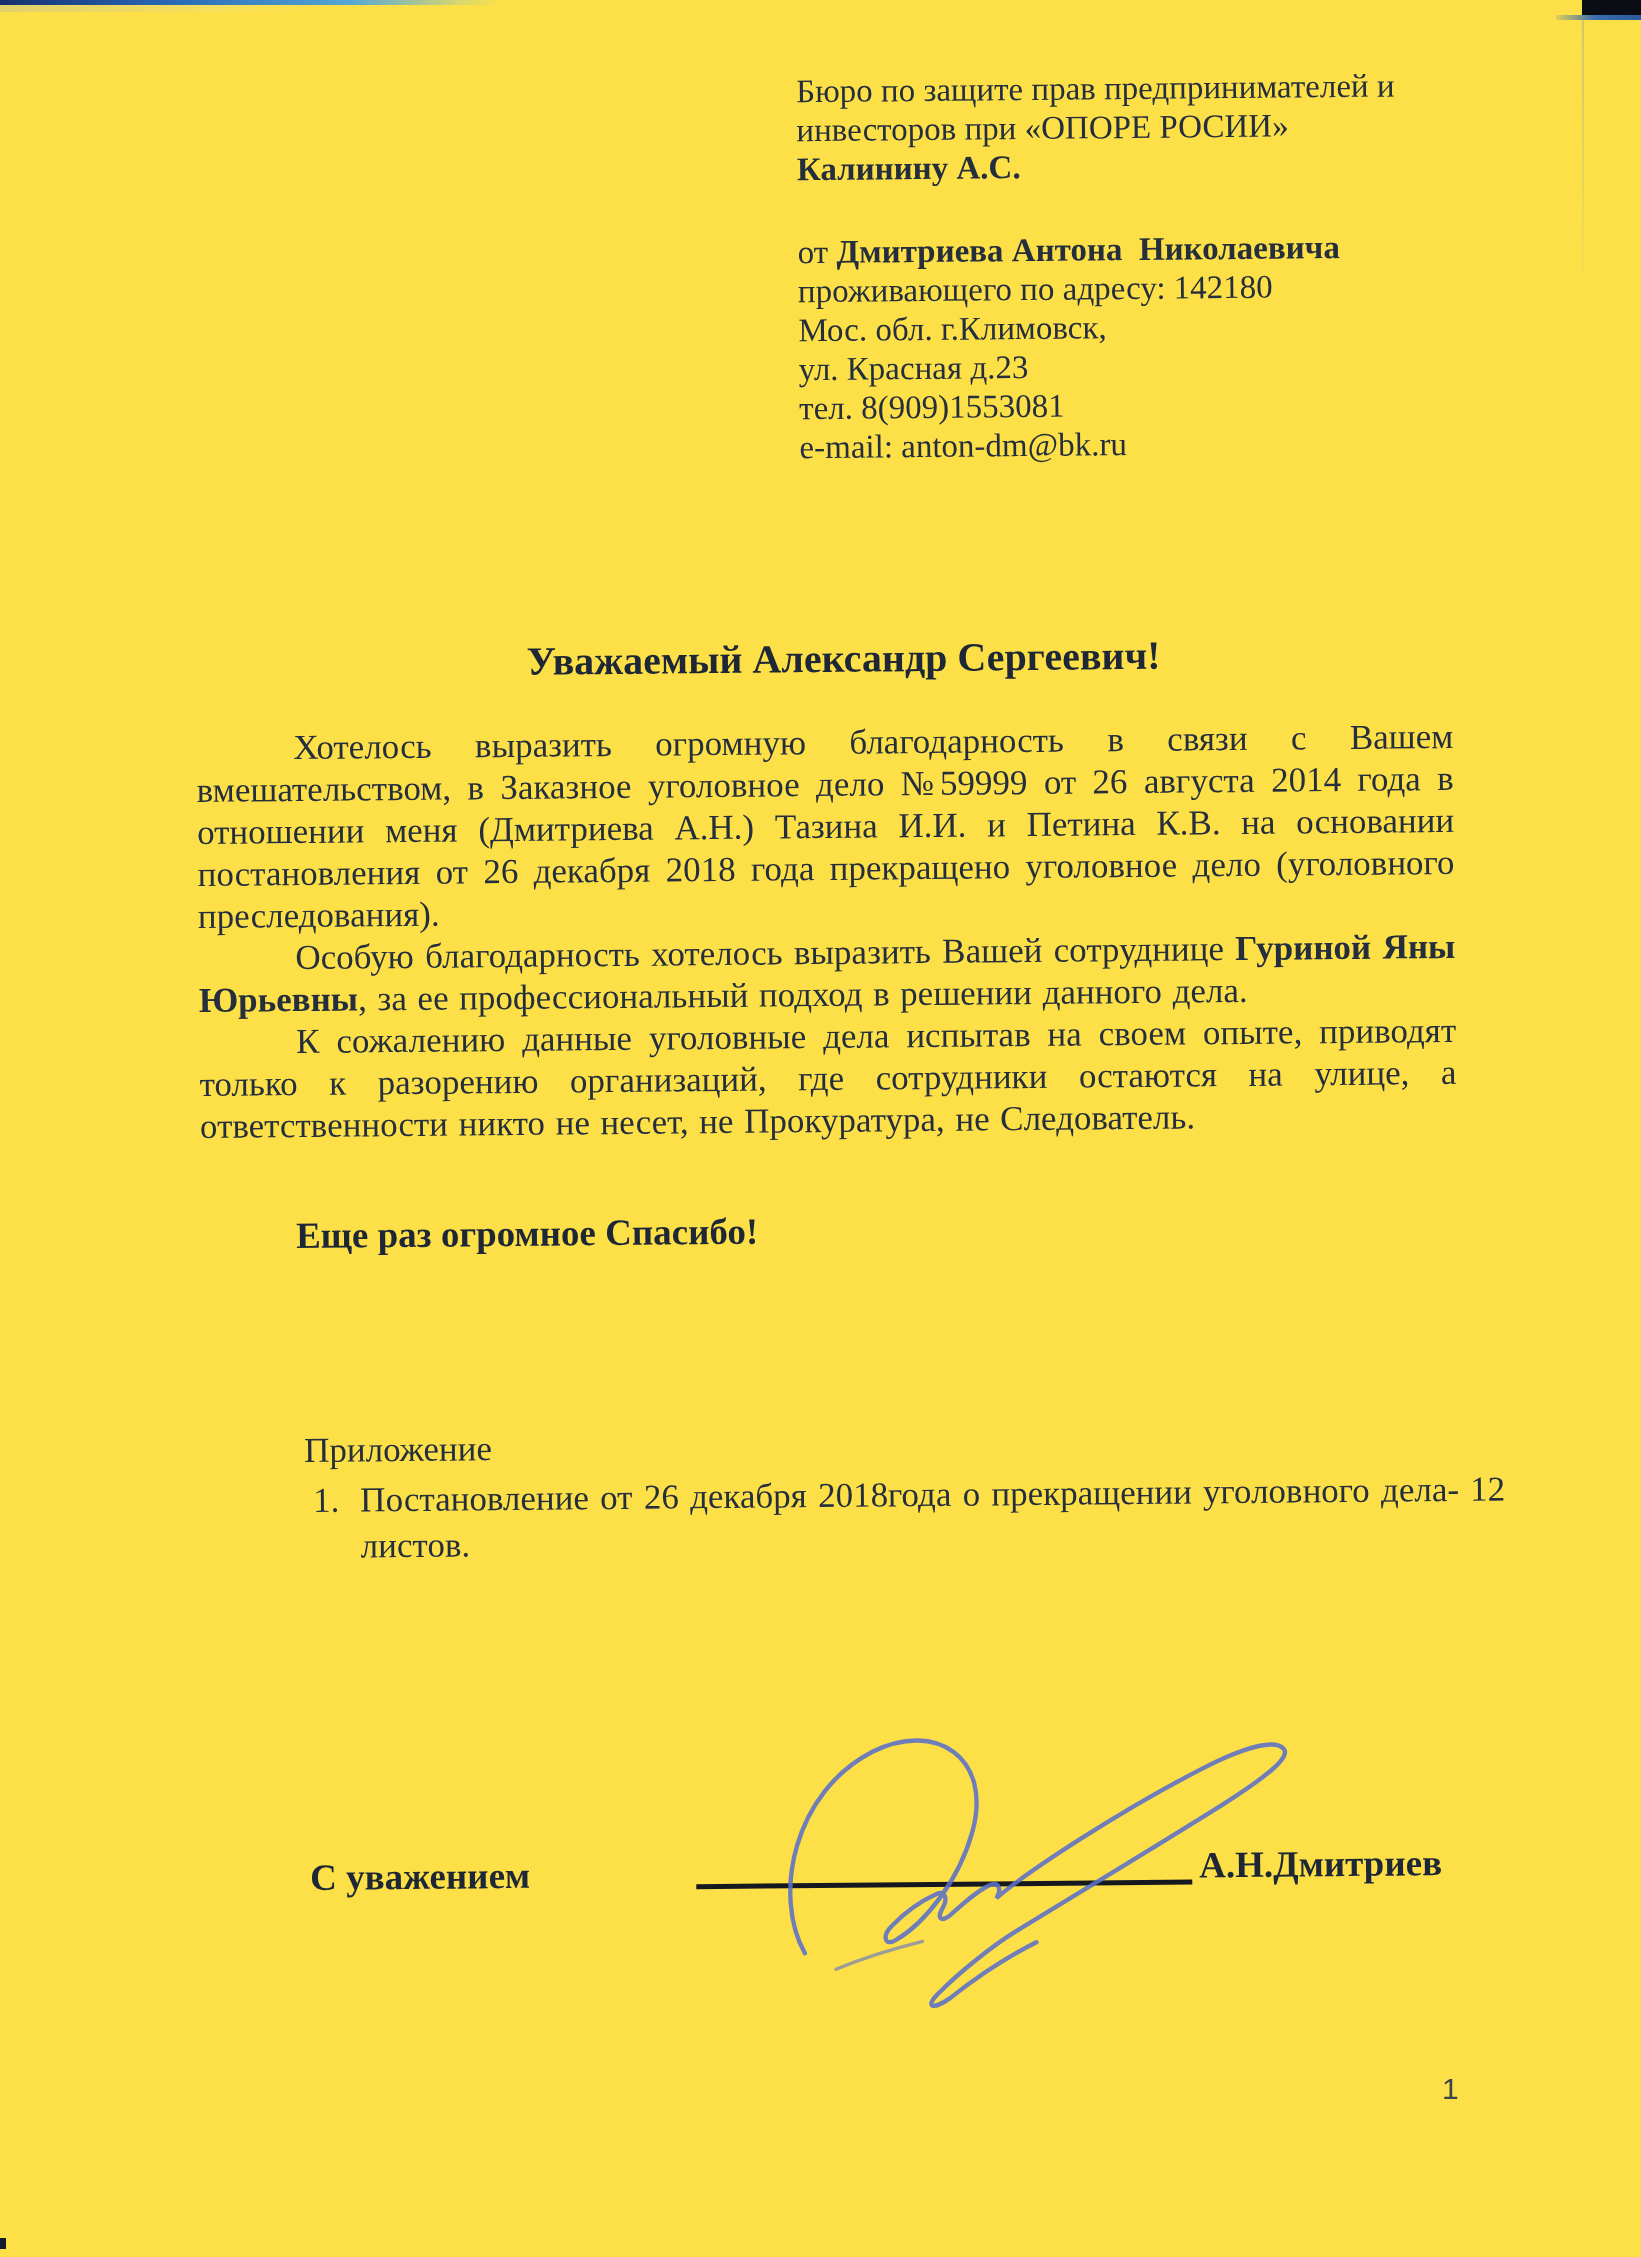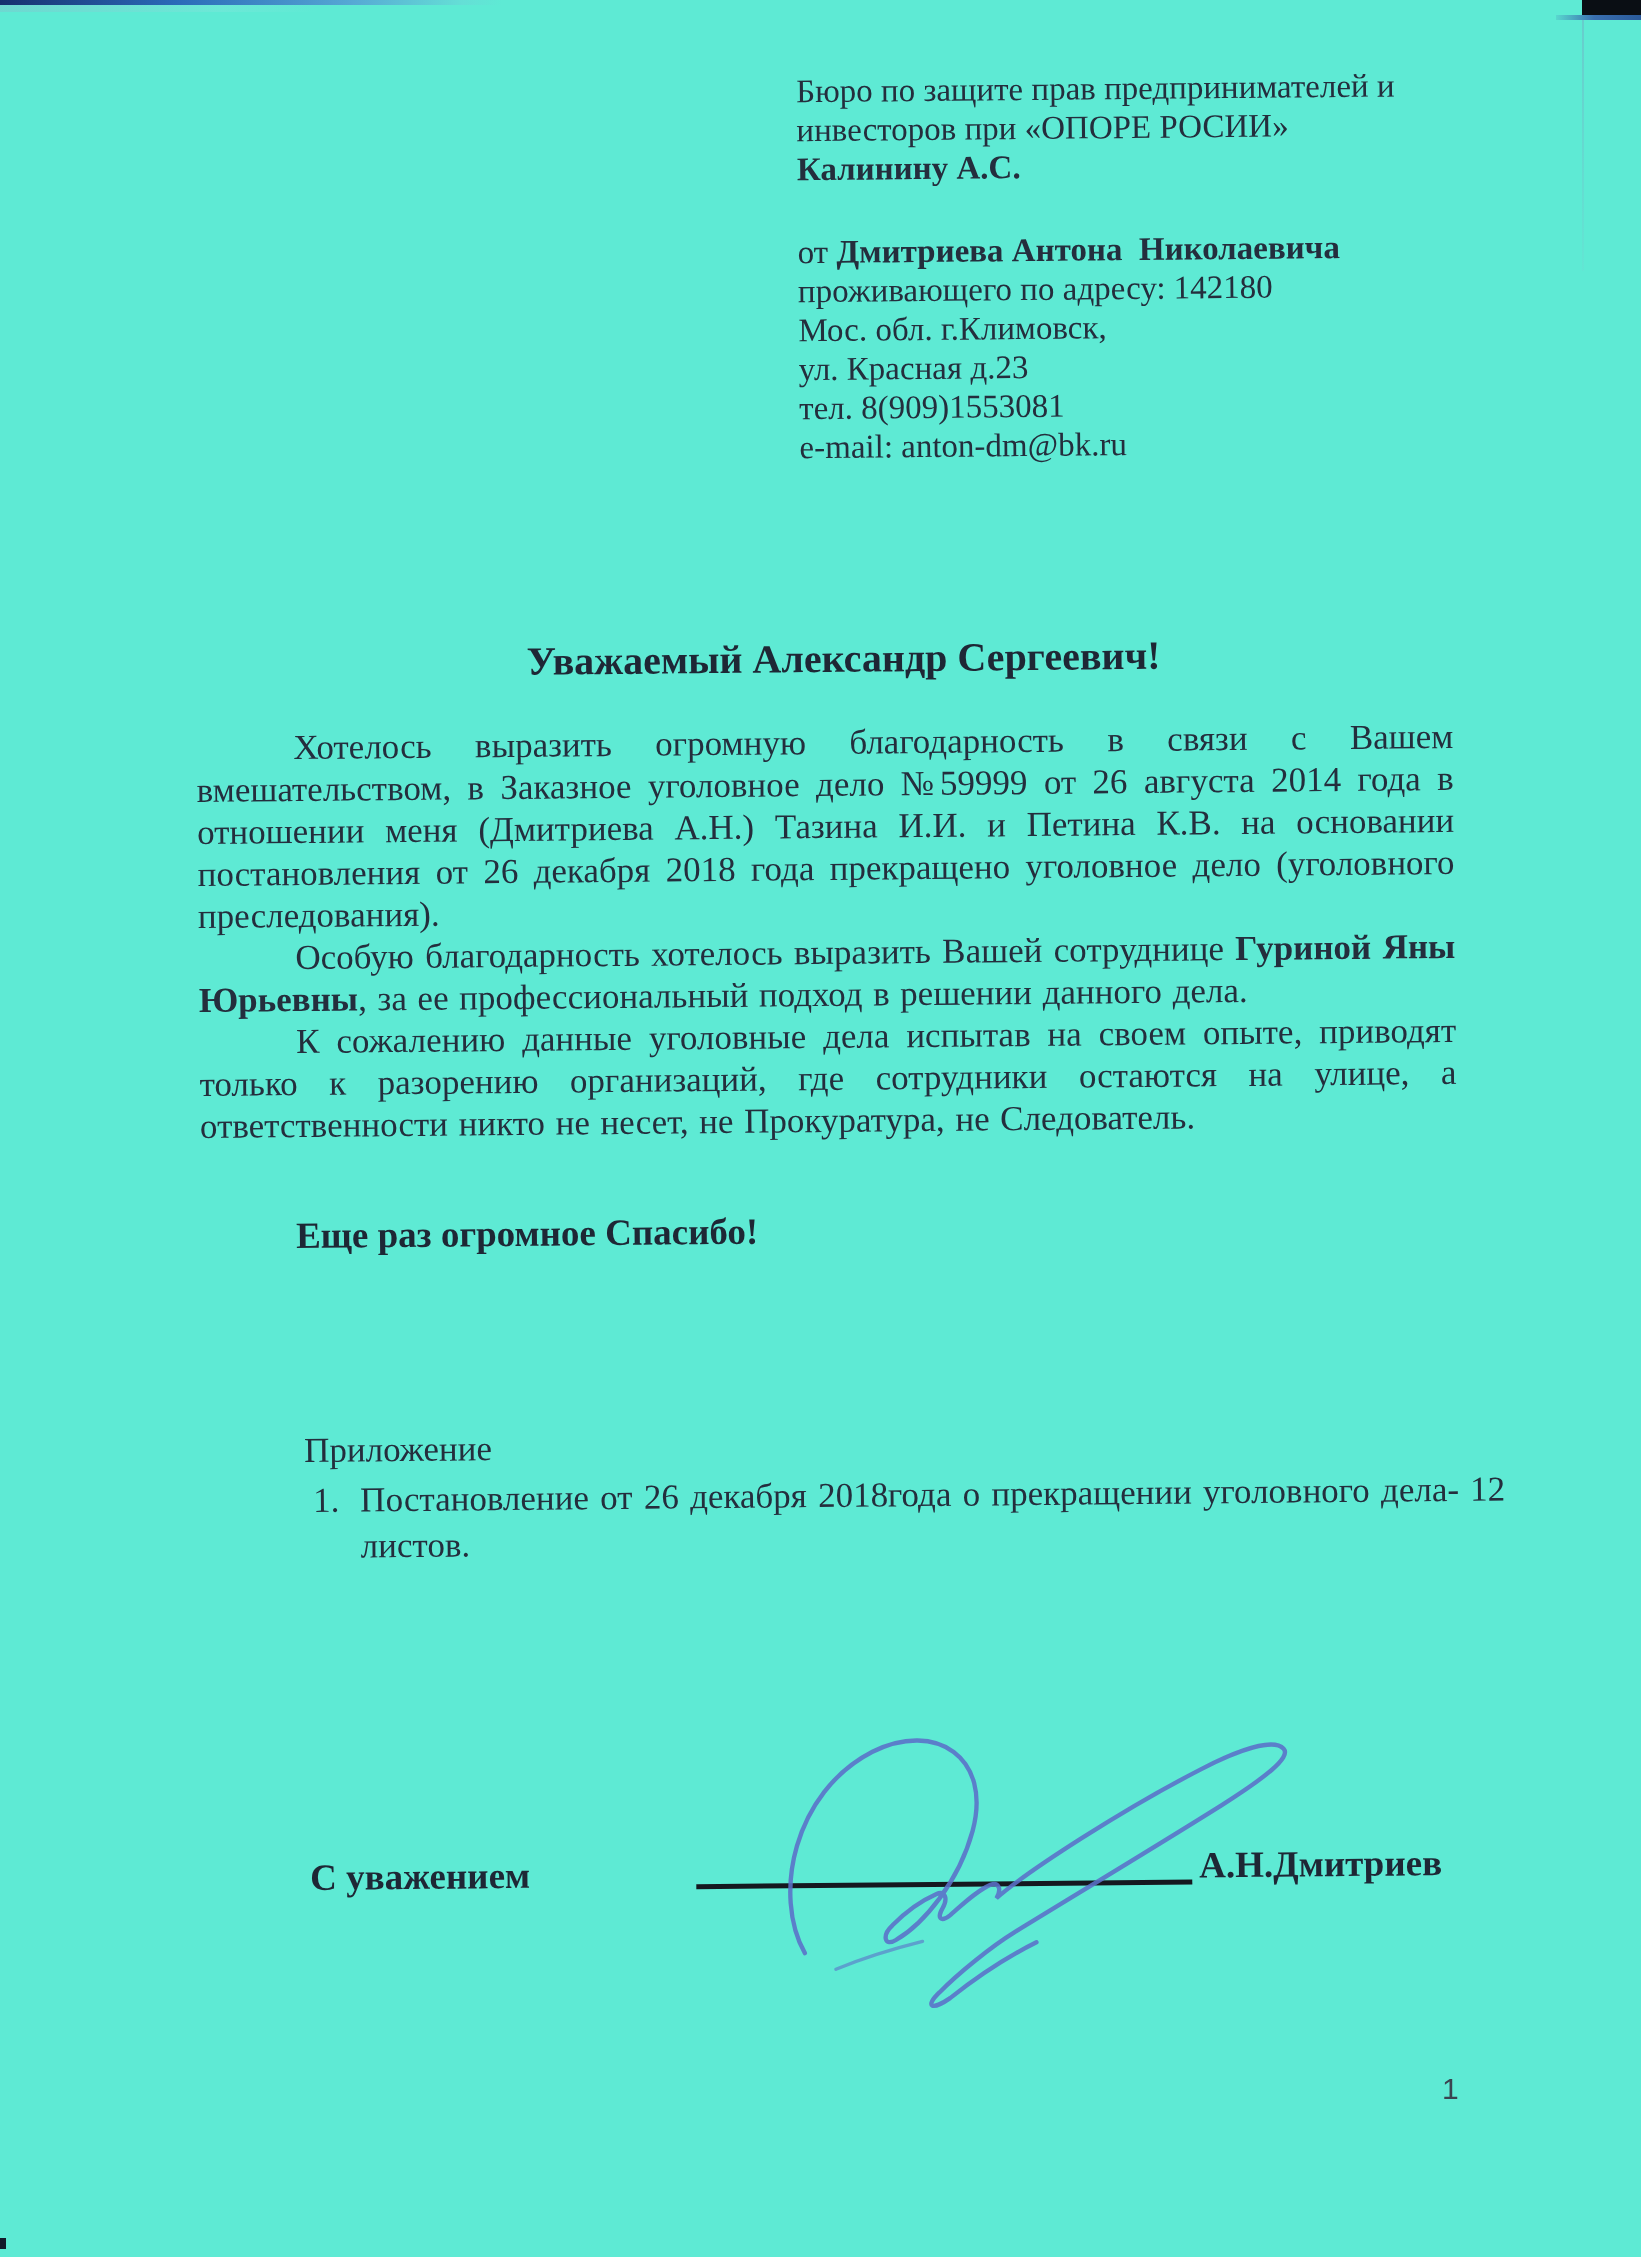--- a/index.html
+++ b/index.html
@@ -1,19 +1,19 @@
 <!DOCTYPE html>
 <html><head>
 <meta charset="utf-8">
 <style>
   html,body{margin:0;padding:0;background:#e8e8e8;}
   .page{
     position:relative;
     width:1641px;height:2257px;
-    background:#5eead4;
+    background:#fde047;
     overflow:hidden;
     font-family:"Liberation Serif","DejaVu Serif",serif;
     color:#242e3d;
   }
   
   .art-top-left{
     position:absolute;left:0;top:0;width:502px;height:4.8px;
     background:linear-gradient(90deg,#16306e 0%,#2a6ab8 35%,#56a8d4 70%,rgba(120,190,220,0.25) 92%,rgba(255,255,255,0) 100%);
   }
   .art-top-left-smear{

